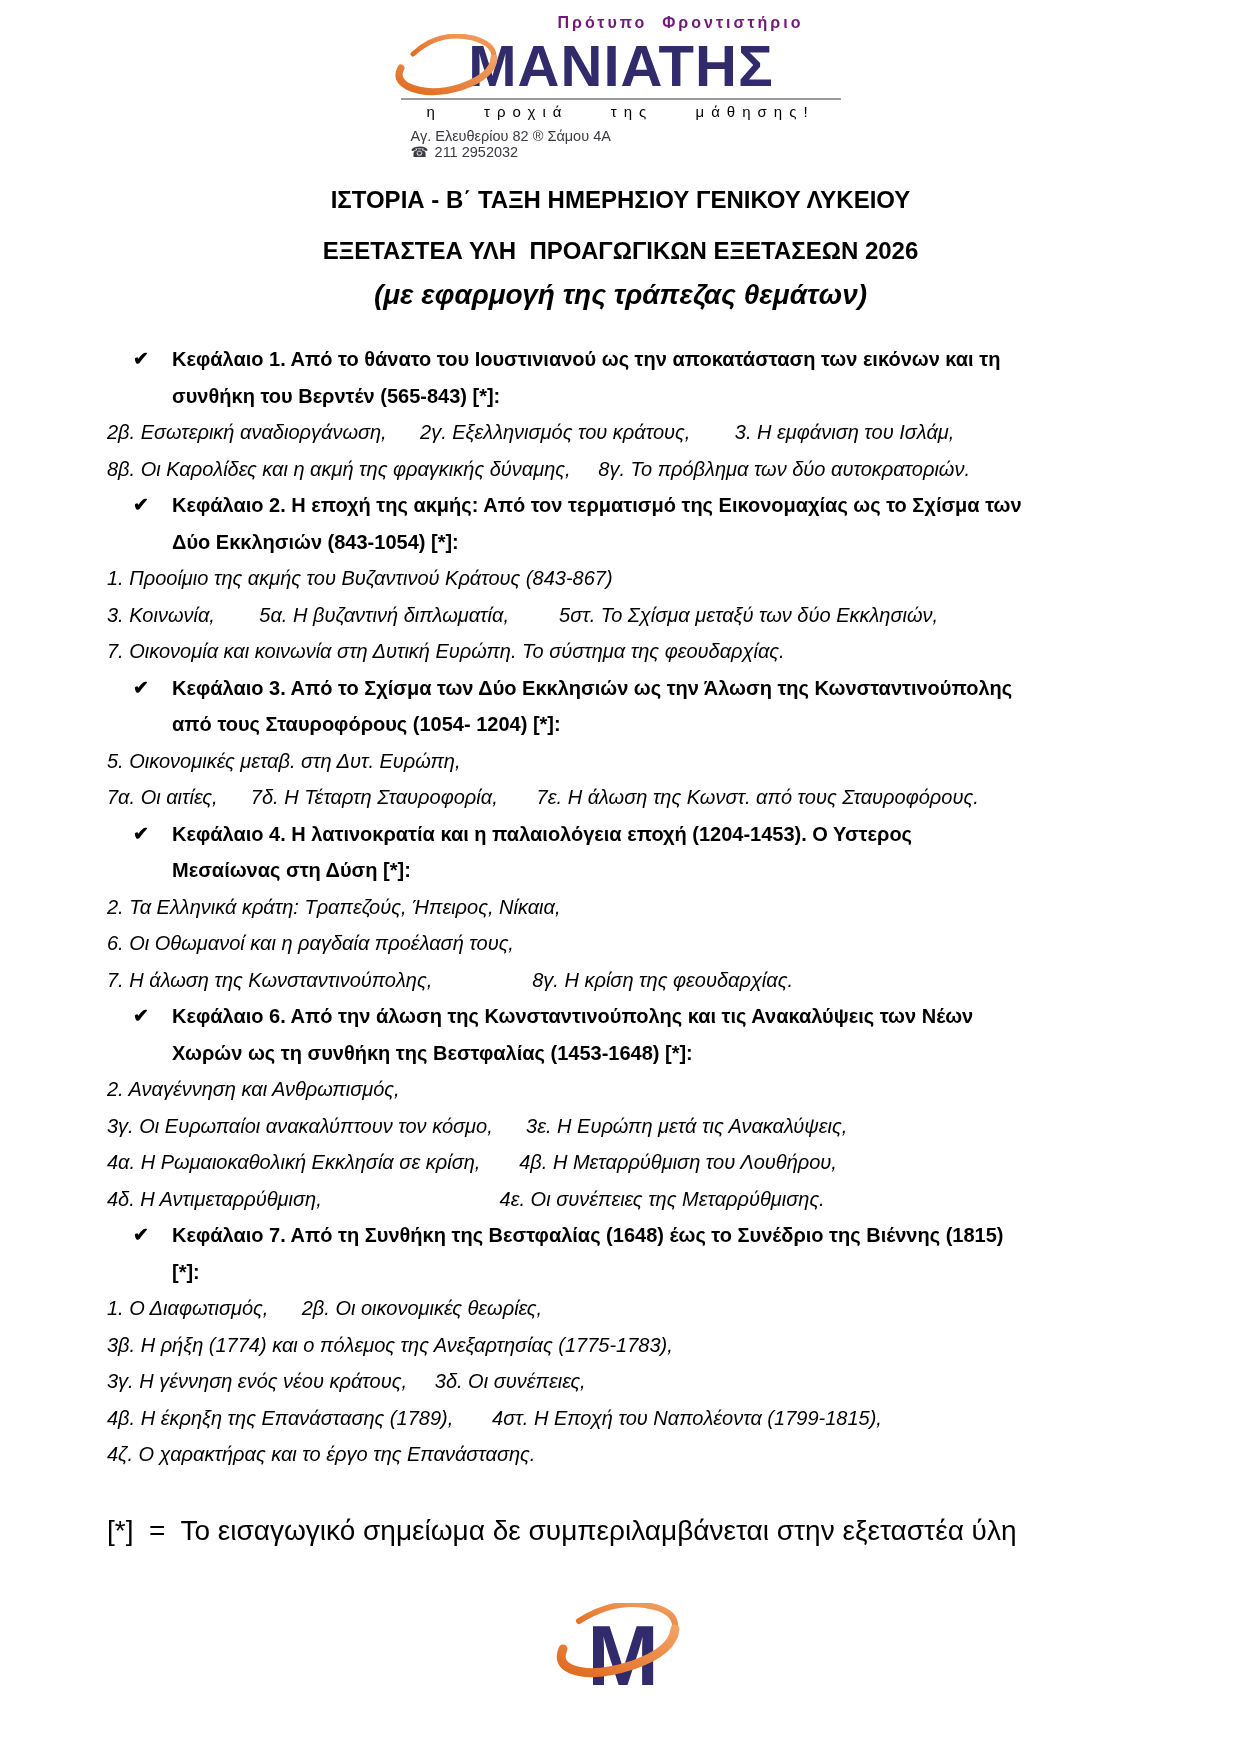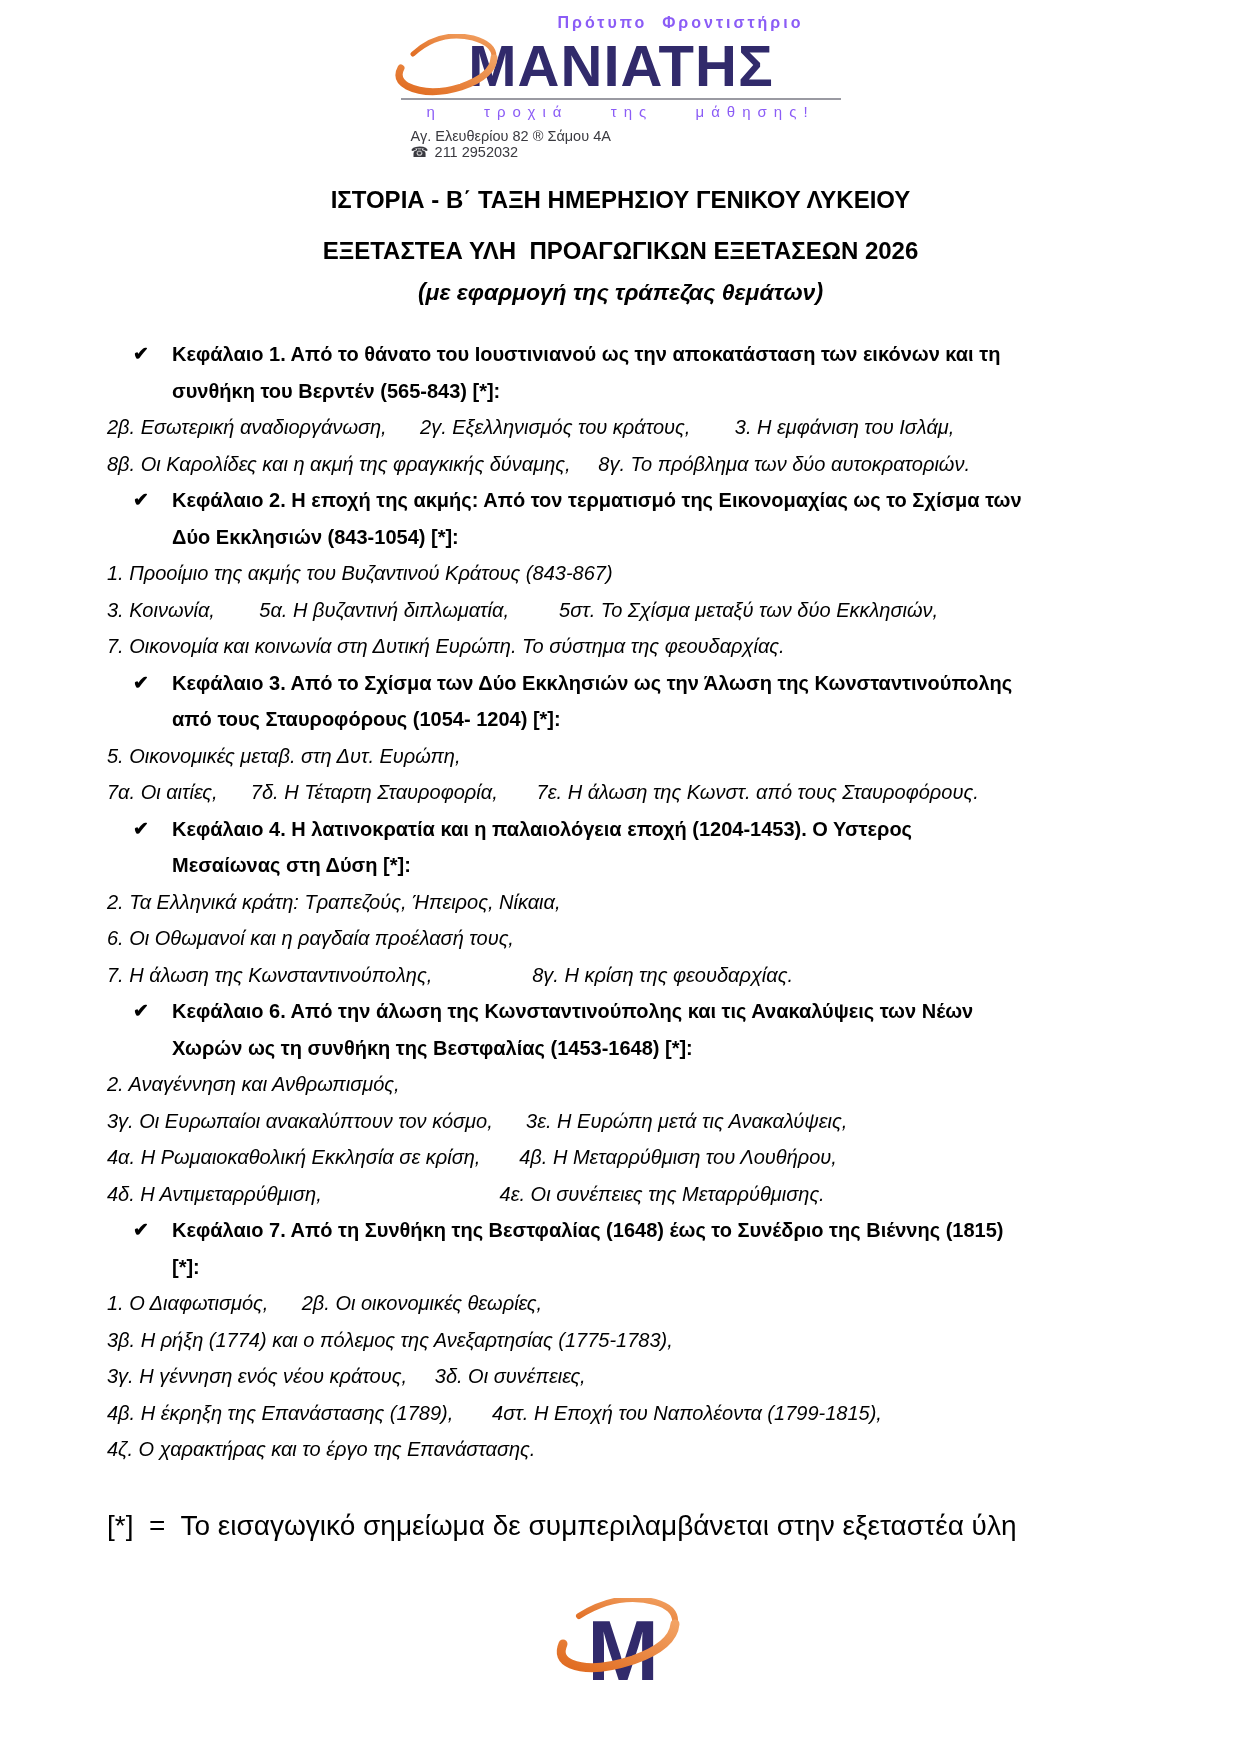--- a/index.html
+++ b/index.html
@@ -15,53 +15,53 @@
     overflow: hidden;
   }
 
   
   .logo-block { width: 470px; margin: 14px auto 0 auto; position: relative; }
   .brand-top {
     text-align: center;
     padding-left: 120px;
     font-size: 16px;
     letter-spacing: 3px;
-    color: #8b5cf6;
+    color: #701a75;
     font-weight: bold;
     margin-bottom: 2px;
     white-space: pre;
   }
   .brand-row { position: relative; height: 62px; }
   .brand-svg { display: block; margin: 0 auto; }
   .brand-rule { border-top: 2px solid #9a9aa2; width: 440px; margin: 2px auto 3px auto; }
   .brand-tagline {
     text-align: center;
     font-size: 15px;
     letter-spacing: 7px;
     word-spacing: 10px;
-    color: #8b5cf6;
+    color: #000000;
     white-space: pre;
   }
   .address-row {
     width: 420px;
     margin: 8px auto 0 auto;
     display: flex;
     justify-content: space-between;
     font-size: 14.5px;
     color: #3a3a40;
     white-space: pre;
     flex-direction: column;
   }
   .phone-cell { display: flex; gap: 6px; align-items: center; }
 
   
   .titles { margin-top: 26px; text-align: center; }
   .title-1 { font-size: 24px; font-weight: bold; white-space: pre-wrap; }
   .title-2 { font-size: 24px; font-weight: bold; margin-top: 23px; white-space: pre-wrap; }
-  .title-3 { font-size: 23px; font-weight: bold; font-style: italic; margin-top: 14px; white-space: pre-wrap; }
+  .title-3 { font-size: 28px; font-weight: bold; font-style: italic; margin-top: 14px; white-space: pre-wrap; }
 
   
   .doc-body { margin-top: 30px; font-size: 20px; line-height: 36.5px; }
   .chapter-heading { display: flex; margin-left: 133px; font-weight: bold; }
   .check { width: 39px; flex: 0 0 39px; font-size: 19px; }
   .heading-lines { flex: 1; padding-right: 50px; }
   .hline { white-space: pre-wrap; }
   .item {
     margin-left: 107px;
     margin-right: 60px;

